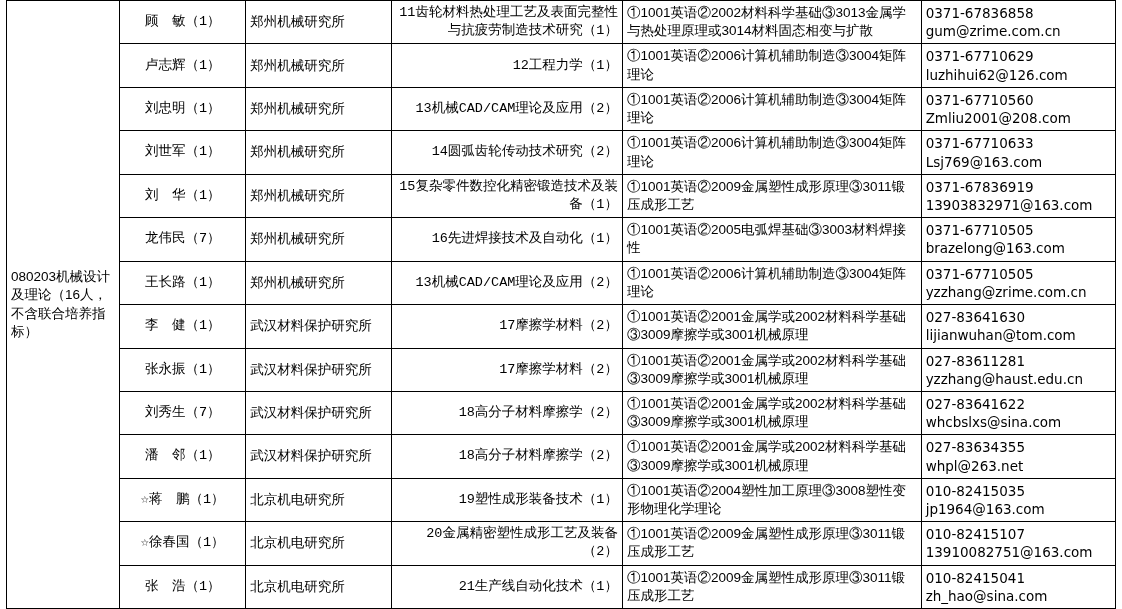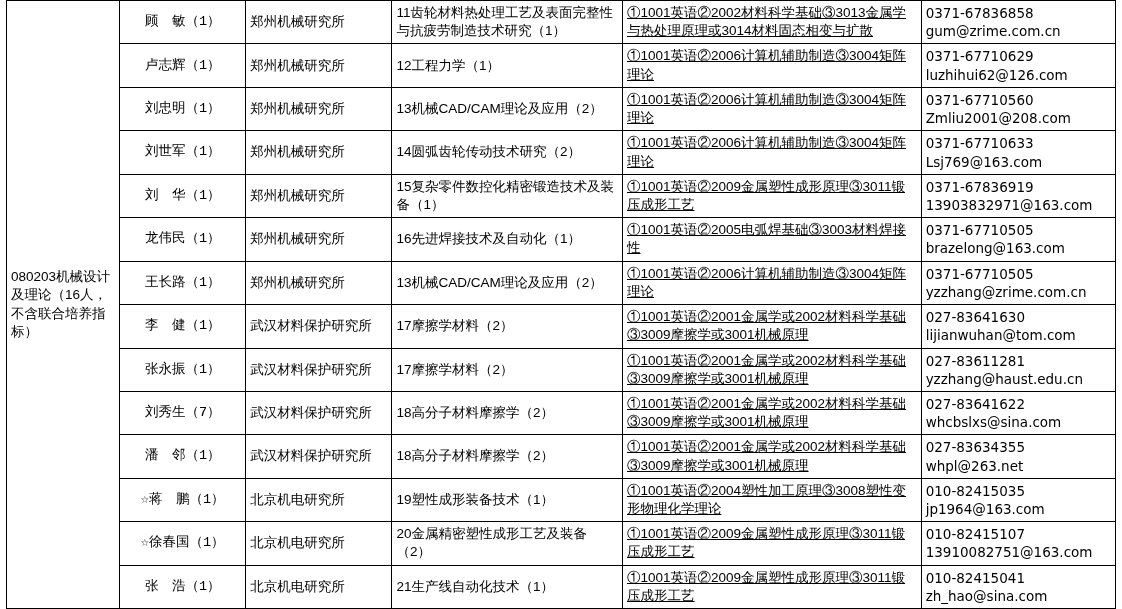--- a/index.html
+++ b/index.html
@@ -54,27 +54,27 @@
     white-space: nowrap;
     font-size: 14px;
     font-family: Liberation Mono, monospace;
   }
   td.unit {
     text-align: left;
     white-space: nowrap;
     font-size: 14px;
   }
   td.field {
-    text-align: left;
+    text-align: right;
     font-size: 14px;
+    font-family: Liberation Mono, monospace;
   }
   td.subjects {
     text-align: left;
     font-size: 13.5px;
-    text-decoration: underline;
   }
   td.contact {
     text-align: left;
     font-size: 13.5px;
     line-height: 1.45;
     font-family: "DejaVu Sans", sans-serif;
     border-radius: 13px;
   }
   td.contact .ph,
   td.contact .em {
@@ -141,21 +141,21 @@
         <td class="name">刘　华（1）</td>
         <td class="unit">郑州机械研究所</td>
         <td class="field">15复杂零件数控化精密锻造技术及装备（1）</td>
         <td class="subjects">①1001英语②2009金属塑性成形原理③3011锻压成形工艺</td>
         <td class="contact">
           <span class="ph">0371-67836919</span>
           <span class="em">13903832971@163.com</span>
         </td>
       </tr>
       <tr>
-        <td class="name">龙伟民（1）</td>
+        <td class="name">龙伟民（7）</td>
         <td class="unit">郑州机械研究所</td>
         <td class="field">16先进焊接技术及自动化（1）</td>
         <td class="subjects">①1001英语②2005电弧焊基础③3003材料焊接性</td>
         <td class="contact">
           <span class="ph">0371-67710505</span>
           <span class="em">brazelong@163.com</span>
         </td>
       </tr>
       <tr>
         <td class="name">王长路（1）</td>

